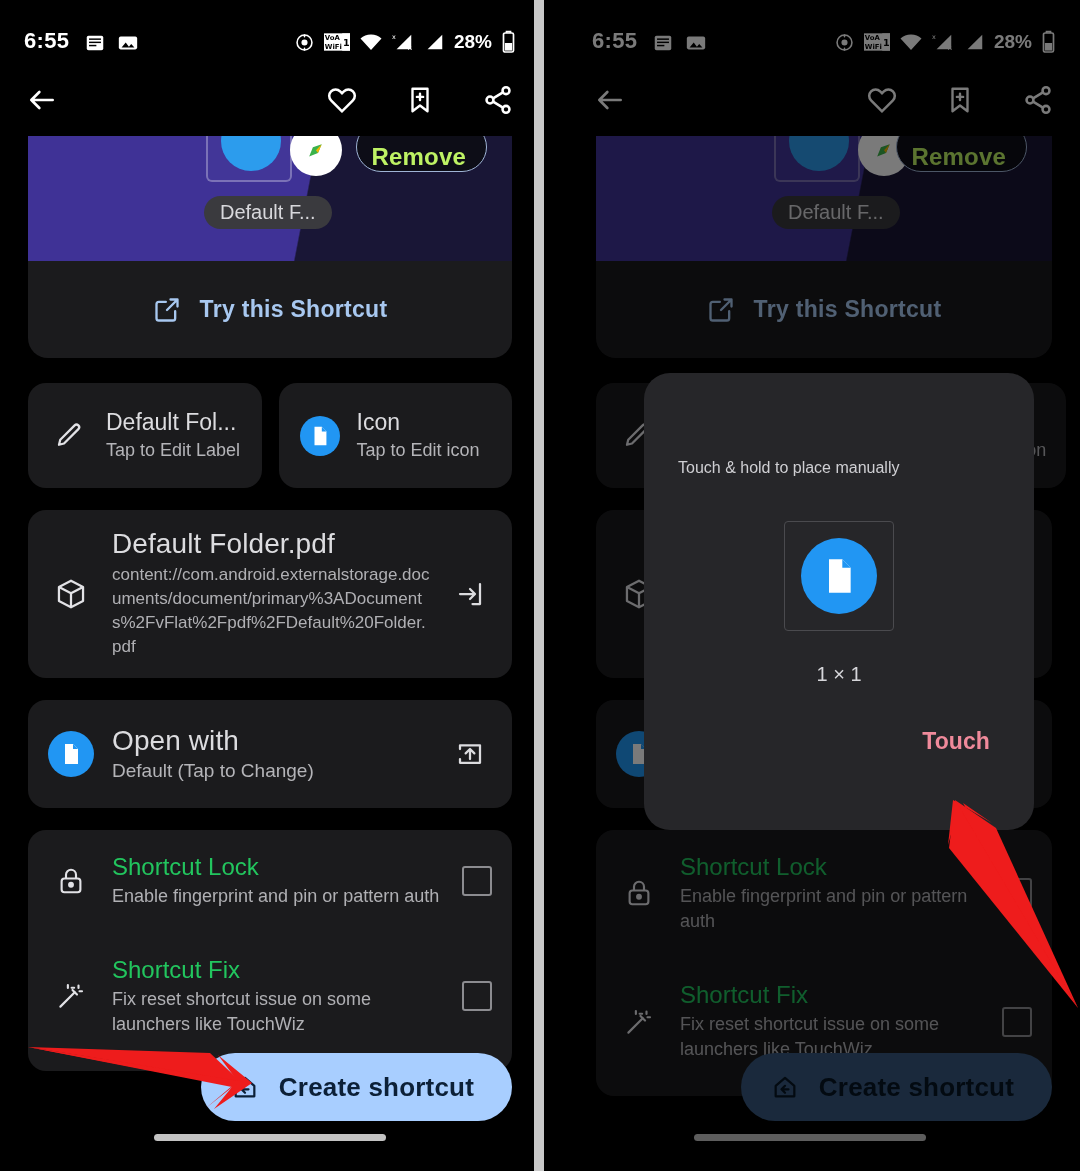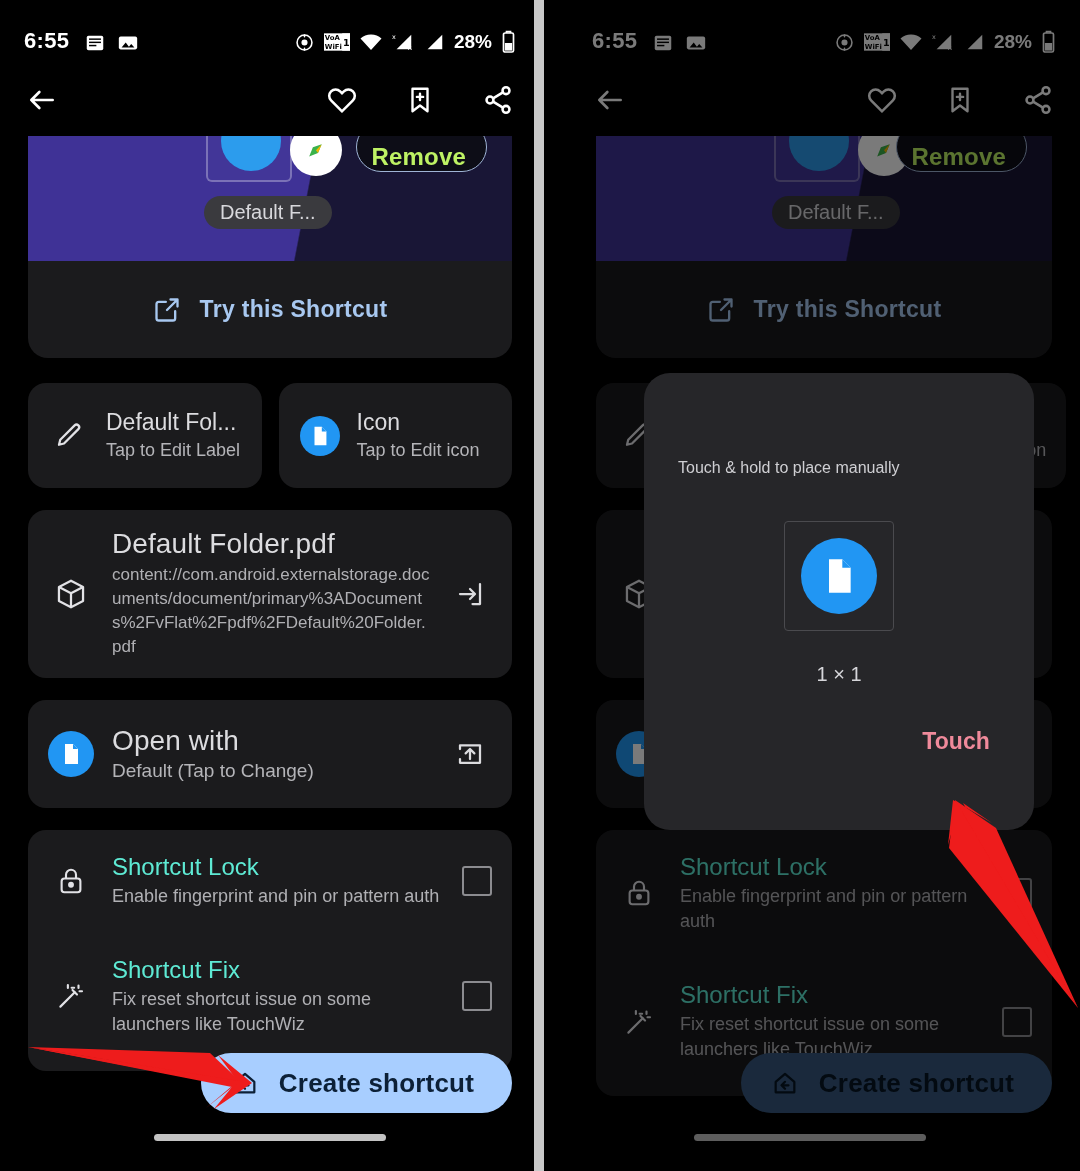--- a/index.html
+++ b/index.html
@@ -108,28 +108,28 @@
   .wide .w-sub{ color:#b0b0b4; font-size:17px; line-height:1.42; margin-top:3px; word-break:break-all; }
   .wide .w-sub2{ color:#b4b4b8; font-size:19px; margin-top:3px; }
   .wide .tail{ flex:0 0 44px; display:flex; align-items:center; justify-content:center; }
 
   .togglecard{
     margin:22px 28px 0; background:#1b1b1d; border-radius:18px; padding:6px 0 10px;
   }
   .trow{ display:flex; align-items:center; padding:17px 20px; gap:18px; }
   .trow .ic{ flex:0 0 46px; display:flex; align-items:center; justify-content:center; }
   .trow .body{ flex:1; min-width:0; }
-  .trow .r-title{ color:#5eead4; font-size:24px; font-weight:500; }
+  .trow .r-title{ color:#22c55e; font-size:24px; font-weight:500; }
   .trow .r-sub{ color:#b0b0b4; font-size:18px; line-height:1.4; margin-top:3px; }
   .cbox{ flex:0 0 30px; width:30px; height:30px; border:2px solid #8c8c90; border-radius:3px; }
 
   
   .cta-wrap{ position:absolute; left:0; top:1045px; width:100%; display:flex; justify-content:flex-end; }
   .cta{
-    margin-right:28px; height:60px; padding:0 38px 0 30px; border-radius:38px;
+    margin-right:28px; height:68px; padding:0 38px 0 30px; border-radius:38px;
     background:#a8ceff; display:flex; align-items:center; gap:20px;
     color:#0c2037; font-size:26px; font-weight:700; letter-spacing:.2px;
   }
   .panel.right .cta{ background:#37577d; color:#071524; }
 
   .homebar{
     position:absolute; left:50%; transform:translateX(-50%); bottom:22px;
     width:232px; height:7px; border-radius:4px; background:#c3c3c3;
   }
   .panel.right .homebar{ left:calc(50% - 14px); }

